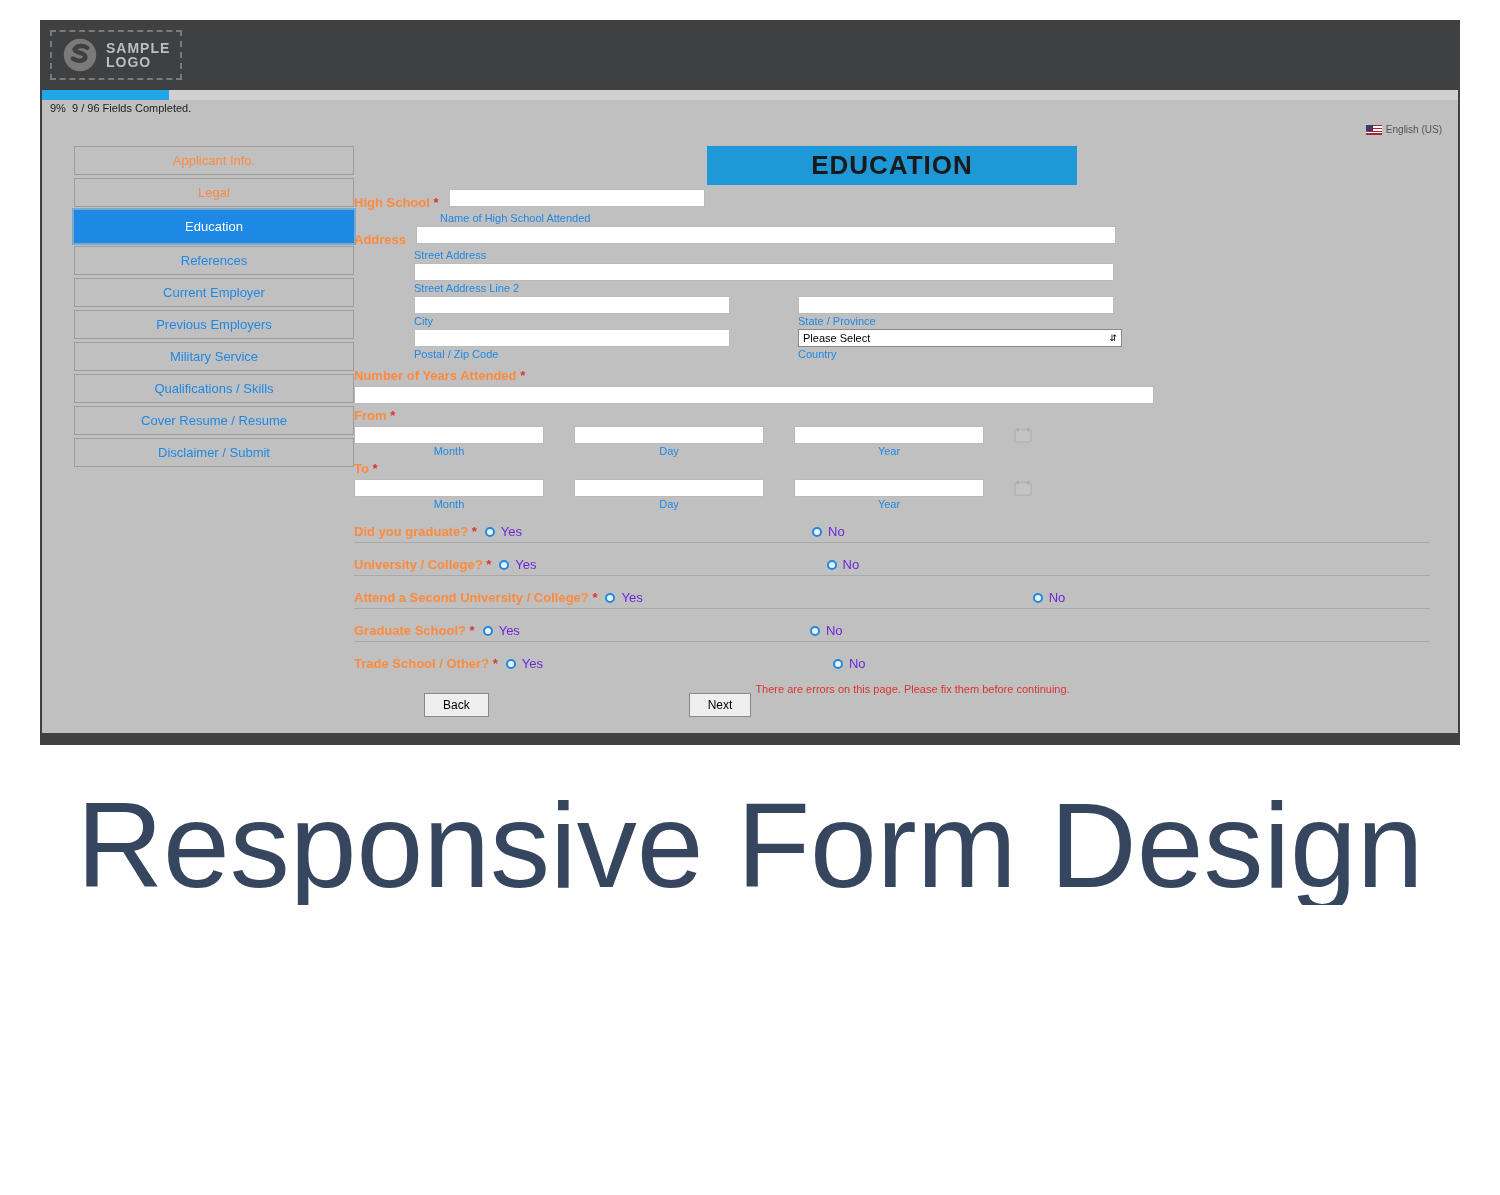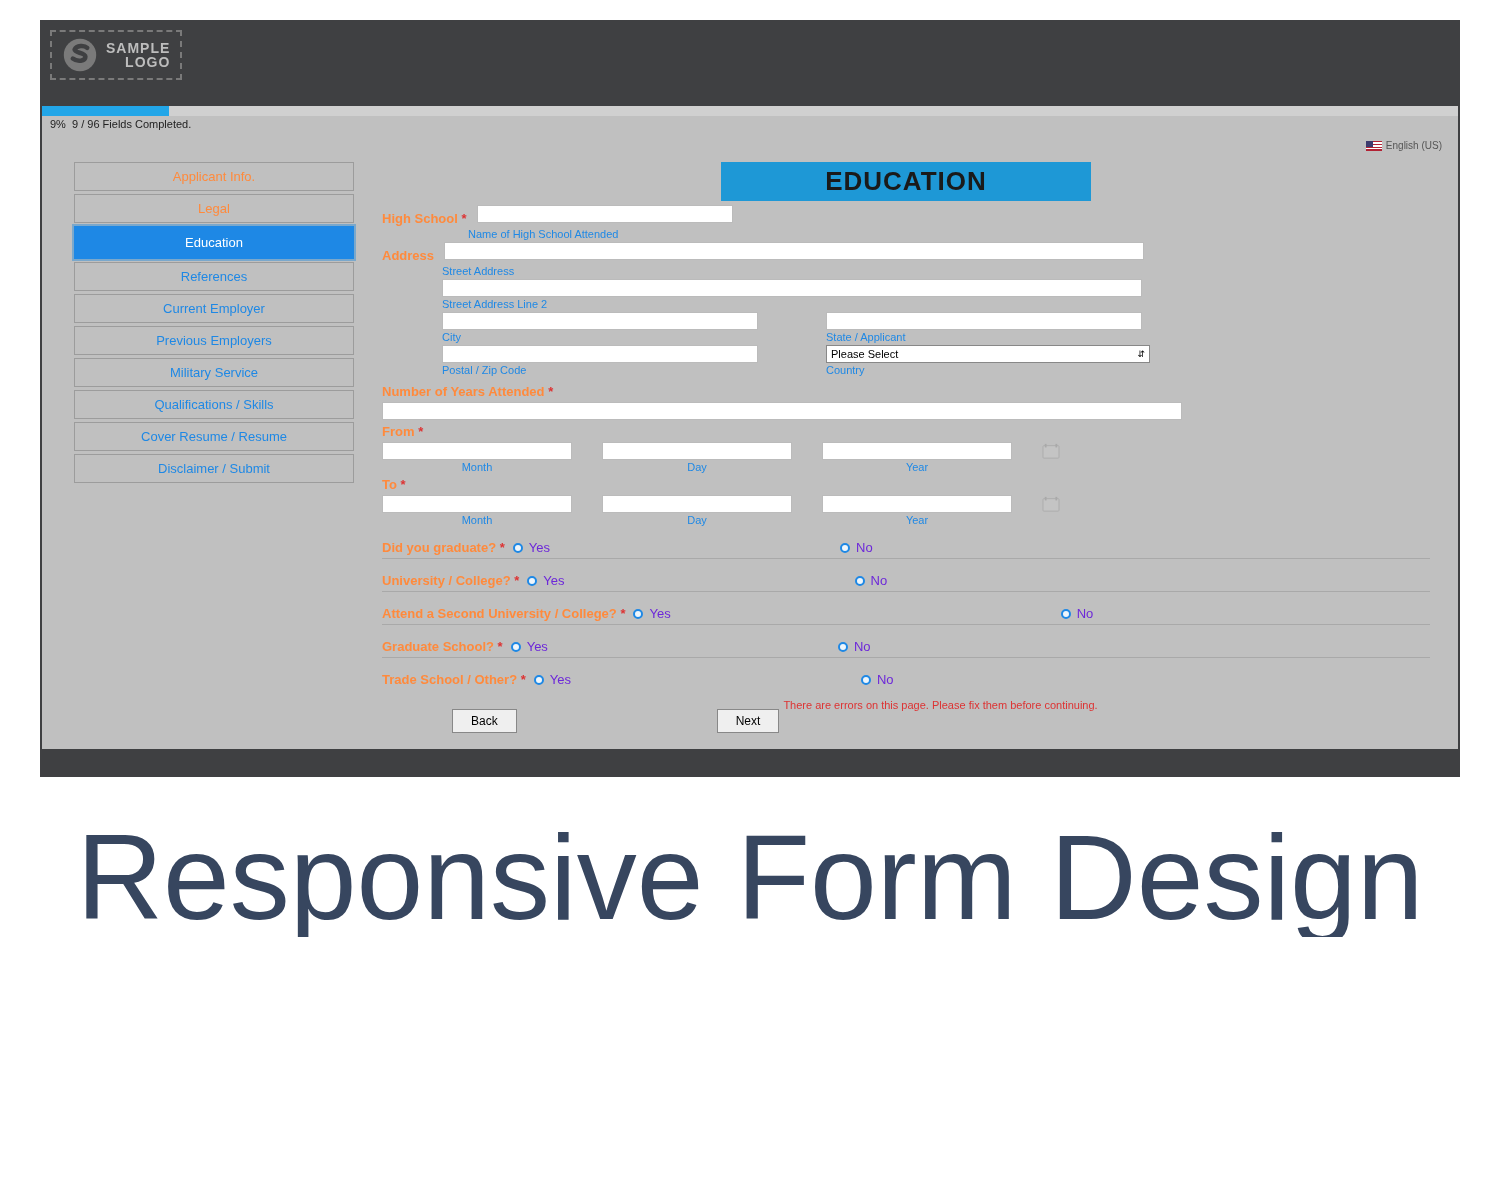--- a/index.html
+++ b/index.html
@@ -1,31 +1,31 @@
 <!DOCTYPE html>
 <html><head>
 <meta charset="utf-8">
 <style>
   * { box-sizing: border-box; margin: 0; padding: 0; }
   body { font-family: Arial, Helvetica, sans-serif; background: #fff; width: 1500px; }
   .outer { width: 1500px; padding: 20px 40px 0 40px; }
   .dark-frame { background: #3f4042; padding: 0 0 12px 0; }
-  .logo-wrap { display:inline-block; margin:10px 0 10px 10px; border:2px dashed #7a7a7a; padding:5px 10px;text-align:right; }
+  .logo-wrap { display:inline-block; margin:10px 0 10px 10px; border:2px dashed #7a7a7a; padding:5px 10px; }
   .logo { display:flex; align-items:center; gap:8px; }
   .logo-mark { width:36px; height:36px; }
   .logo-text { color:#bdbdbd; font-size:14px; font-weight:700; line-height:1; letter-spacing:1px; }
-  .grey-panel { background:#c0c0c0; margin:16px 2px; }
+  .grey-panel { background:#c0c0c0; margin:0 2px; }
   .progress-row { width:100%; background:#d0d0d0; height:10px; }
   .progress-fill { height:100%; background:#22a6e8; }
   .progress-label { font-size:11px; color:#222; padding:2px 8px 6px 8px; }
   .content-area { position:relative; }
   .lang { position:absolute; right:16px; top:4px; font-size:10px; color:#555; display:flex; align-items:center; gap:4px; cursor:pointer; }
   .flag { width:16px; height:10px; background:linear-gradient(#b22234 0 14%,#fff 14% 28%,#b22234 28% 42%,#fff 42% 56%,#b22234 56% 70%,#fff 70% 84%,#b22234 84% 100%); position:relative; display:inline-block; }
   .flag::before{content:'';position:absolute;left:0;top:0;width:7px;height:6px;background:#3c3b6e;}
-  .layout { display:flex; padding:26px 28px 16px 32px; gap:28px; }
+  .layout { display:flex; padding:26px 28px 16px 32px; }
   .sidebar { width:280px; flex:none; }
   .nav-item { display:block; width:100%; text-align:center; font-size:13px; padding:6px 4px; margin-bottom:3px; border:1px solid #9c9c9c; background:#c0c0c0; color:#ff8a3c; cursor:pointer; }
   .nav-item.blue { color:#1e88e5; }
   .nav-item.active { background:#1e88e5; color:#fff; border:3px double #1e88e5; box-shadow:0 0 0 2px #7aa8cc; }
   .main { flex:1; min-width:0; }
   .edu-head { width:370px; margin:0 auto 4px auto; background:#1e98d6; color:#1a1a1a; font-weight:800; font-size:26px; letter-spacing:1px; text-align:center; padding:4px 0; font-family:Arial Narrow, Arial, sans-serif; }
   .row { margin:2px 0 0 0; }
   .label { color:#ff8a3c; font-weight:700; font-size:13px; display:inline-block; }
   .req { color:#d33; }
   .hint { color:#1e88e5; font-size:11px; margin-top:1px; }
@@ -117,21 +117,21 @@
               <div class="txt-in addr-full"></div>
               <div class="hint" style="margin-left:60px">Street Address Line 2</div>
             </div>
             <div class="addr-pair">
               <div class="addr-col">
                 <div class="txt-in"></div>
                 <div class="hint">City</div>
               </div>
               <div class="addr-col">
                 <div class="txt-in"></div>
-                <div class="hint">State / Applicant</div>
+                <div class="hint">State / Province</div>
               </div>
             </div>
             <div class="addr-pair">
               <div class="addr-col">
                 <div class="txt-in"></div>
                 <div class="hint">Postal / Zip Code</div>
               </div>
               <div class="addr-col">
                 <div class="cntry-sel sel-caret">
                     <span>Please Select</span>

